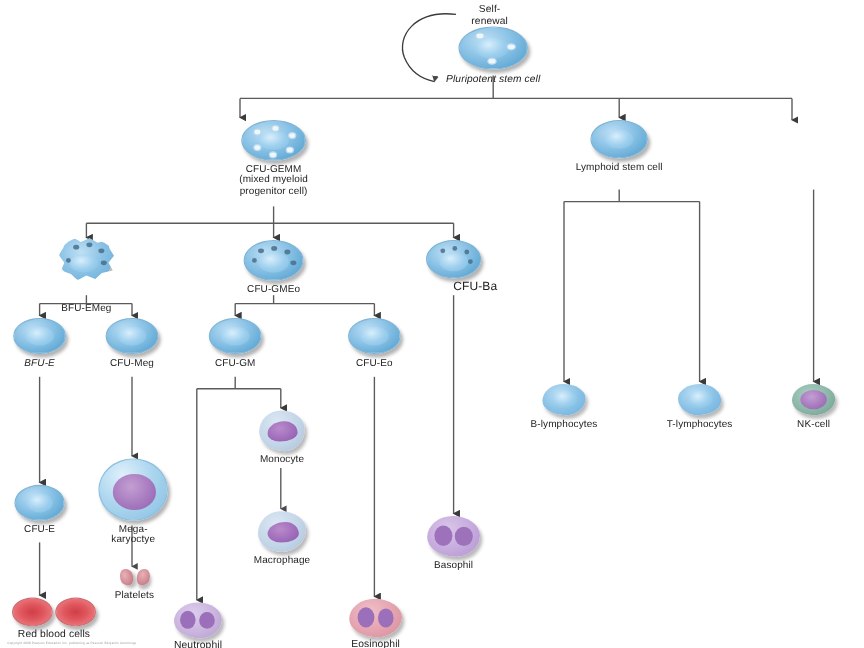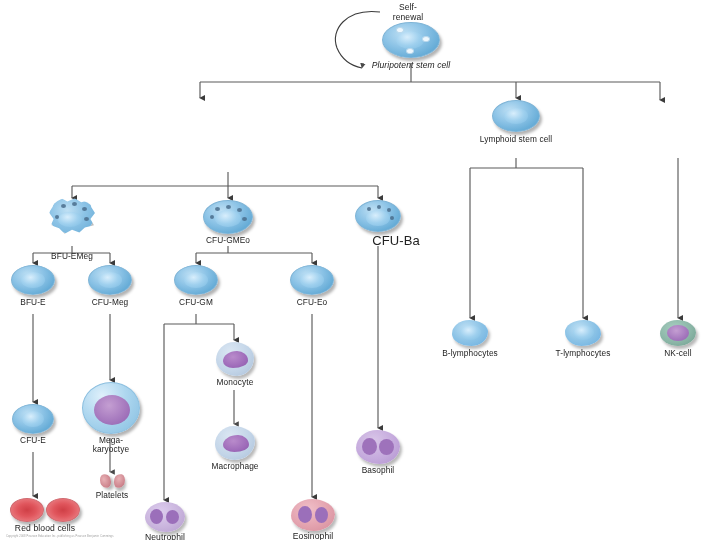--- a/index.html
+++ b/index.html
@@ -142,20 +142,36 @@
       <div class="cell oval blue" style="width:56px;height:34px;">
         <div class="nucleus nuc-blue" style="left:13px;top:8px;width:28px;height:18px;"></div>
         <div class="vac" style="left:13px;top:4px;width:6px;height:4px;"></div>
         <div class="vac" style="left:39px;top:13px;width:6px;height:4px;"></div>
         <div class="vac" style="left:23px;top:25px;width:6px;height:4px;"></div>
       </div>
     </div>
     <div class="lbl" style="font-size:8.5px;margin-top:3px;white-space:nowrap;font-style:italic;">Pluripotent stem cell</div>
   </div>
 
+  <div class="node" style="left:186px;top:100px;width:84px;">
+    <div class="cellwrap">
+      <div class="cell oval blue" style="width:52px;height:32px;margin:0 auto;">
+        <div class="nucleus nuc-blue" style="left:13px;top:8px;width:26px;height:16px;"></div>
+        <div class="vac" style="left:9px;top:6px;width:5px;height:4px;"></div>
+        <div class="vac" style="left:24px;top:3px;width:5px;height:4px;"></div>
+        <div class="vac" style="left:38px;top:9px;width:5px;height:4px;"></div>
+        <div class="vac" style="left:9px;top:19px;width:5px;height:4px;"></div>
+        <div class="vac" style="left:36px;top:21px;width:5px;height:4px;"></div>
+        <div class="vac" style="left:22px;top:25px;width:5px;height:4px;"></div>
+      </div>
+    </div>
+    <div class="lbl" style="font-size:8.3px;margin-top:2px;">CFU-GEMM
+(mixed myeloid
+progenitor cell)</div>
+  </div>
 
   <div class="node" style="left:476px;top:100px;width:80px;">
     <div class="cellwrap">
       <div class="cell oval blue" style="width:46px;height:30px;margin:0 auto;">
         <div class="nucleus nuc-blue" style="left:11px;top:7px;width:24px;height:16px;"></div>
       </div>
     </div>
     <div class="lbl" style="font-size:8.3px;margin-top:3px;white-space:nowrap;">Lymphoid stem cell</div>
   </div>
 
@@ -196,24 +212,24 @@
   <div class="node" style="left:346px;top:200px;width:64px;">
     <div class="cellwrap">
       <div class="cell oval blue" style="width:44px;height:30px;margin:0 auto;">
         <div class="nucleus nuc-blue" style="left:10px;top:9px;width:24px;height:16px;"></div>
         <div class="dot" style="left:11px;top:6px;width:4px;height:4px;"></div>
         <div class="dot" style="left:21px;top:4px;width:4px;height:4px;"></div>
         <div class="dot" style="left:31px;top:7px;width:4px;height:4px;"></div>
         <div class="dot" style="left:34px;top:15px;width:4px;height:4px;"></div>
       </div>
     </div>
-    <div class="lbl" style="font-size:13px;margin-top:2px;white-space:nowrap;padding-left:36px;">CFU-Ba</div>
-  </div>
-
-  <div class="node" style="left:5px;top:265px;width:56px;">
+    <div class="lbl" style="font-size:10px;margin-top:2px;white-space:nowrap;padding-left:36px;">CFU-Ba</div>
+  </div>
+
+  <div class="node" style="left:5px;top:265px;width:56px;font-style:italic;">
     <div class="cellwrap">
       <div class="cell oval blue" style="width:42px;height:28px;margin:0 auto;">
         <div class="nucleus nuc-blue" style="left:9px;top:6px;width:24px;height:16px;"></div>
       </div>
     </div>
     <div class="lbl" style="font-size:8.3px;margin-top:3px;white-space:nowrap;">BFU-E</div>
   </div>
 
   <div class="node" style="left:80px;top:265px;width:60px;">
     <div class="cellwrap">

